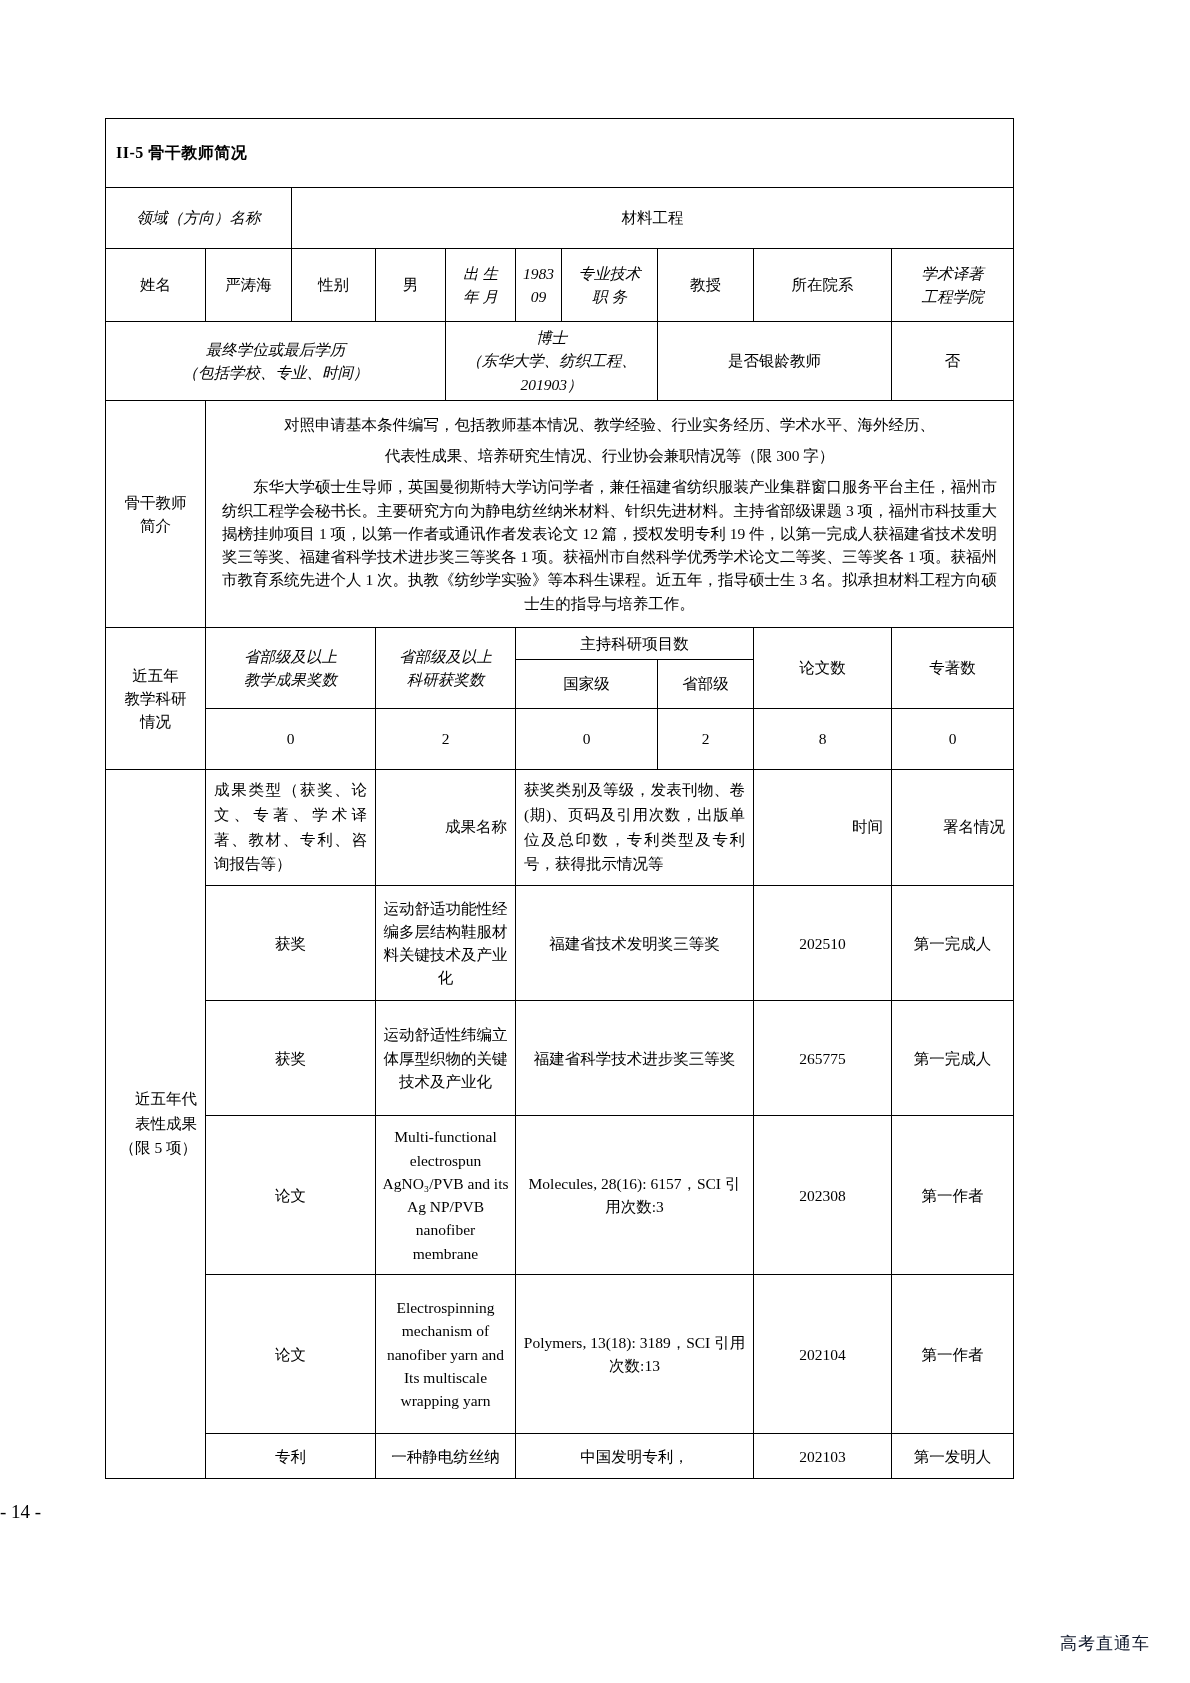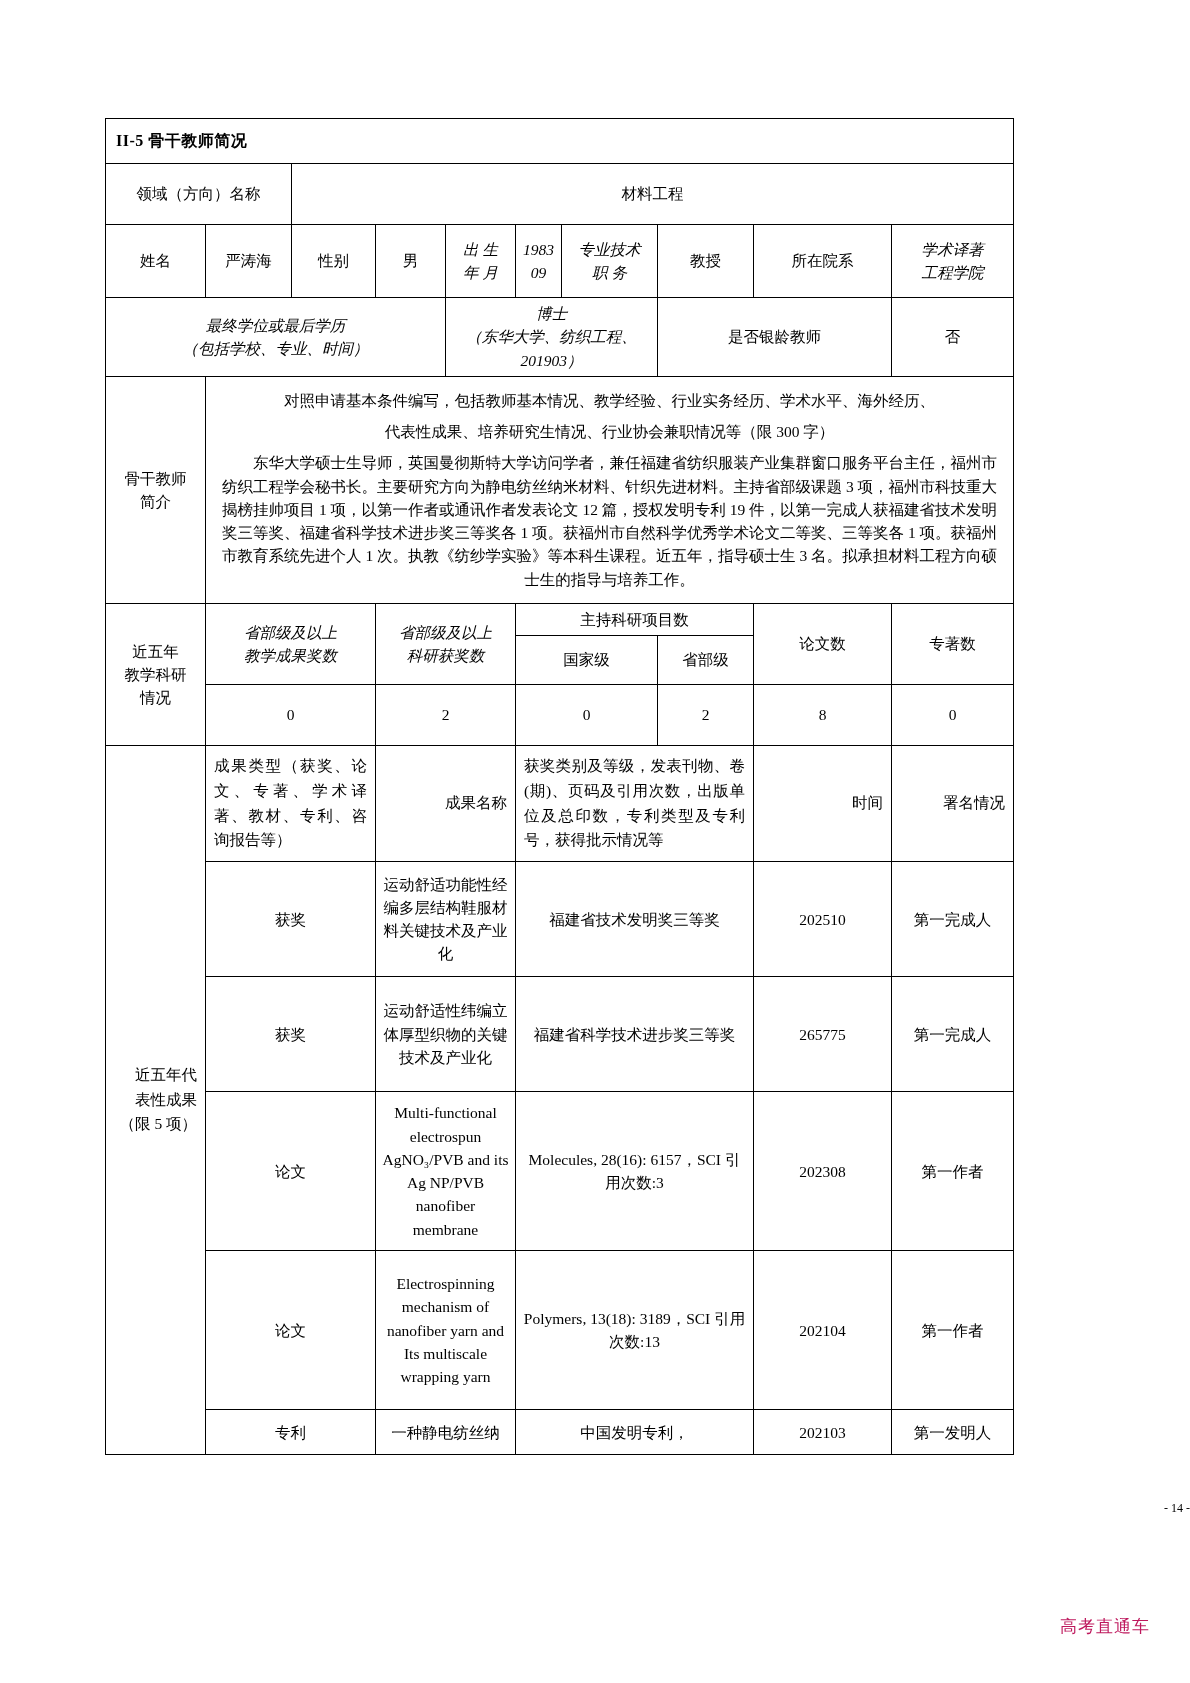--- a/index.html
+++ b/index.html
@@ -33,24 +33,24 @@
     vertical-align: middle;
     padding: 4px 6px;
     font-size: 15.5px;
     line-height: 1.5;
     text-align: center;
   }
   .sect-title td {
     text-align: left;
     font-weight: bold;
     font-size: 16px;
-    padding: 10px 10px;
+    padding: 22px 10px;
     letter-spacing: 0.5px;
   }
-  .tall { height: 52px; }
+  .tall { height: 52px; font-style: italic; }
   .just {
     text-align: justify;
     text-justify: inter-ideograph;
   }
   .bio-cell {
     padding: 8px 10px 10px 10px;
     line-height: 1.75;
     font-size: 15.5px;
   }
   .bio-cell p { margin: 8px; }
@@ -72,30 +72,30 @@
   }
   .achv-head td.j {
     text-align: justify;
     text-justify: inter-ideograph;
   }
   .page-num {
     position: absolute;
     left: 0;
     right: 0;
     top: 1501px;
-    text-align: right;
-    font-size: 12px;
+    text-align: left;
+    font-size: 19px;
     font-family: "Liberation Serif", serif;
   }
   .watermark {
     position: absolute;
     right: 40px;
-    bottom: 45px;
+    bottom: 28px;
     font-size: 17px;
-    color: #be185d;
+    color: #0f172a;
     font-family: "Liberation Sans", sans-serif;
     letter-spacing: 1px;
   }
 </style>
 </head>
 <body>
 
 <div class="page">
 
   <table class="doc-table">

